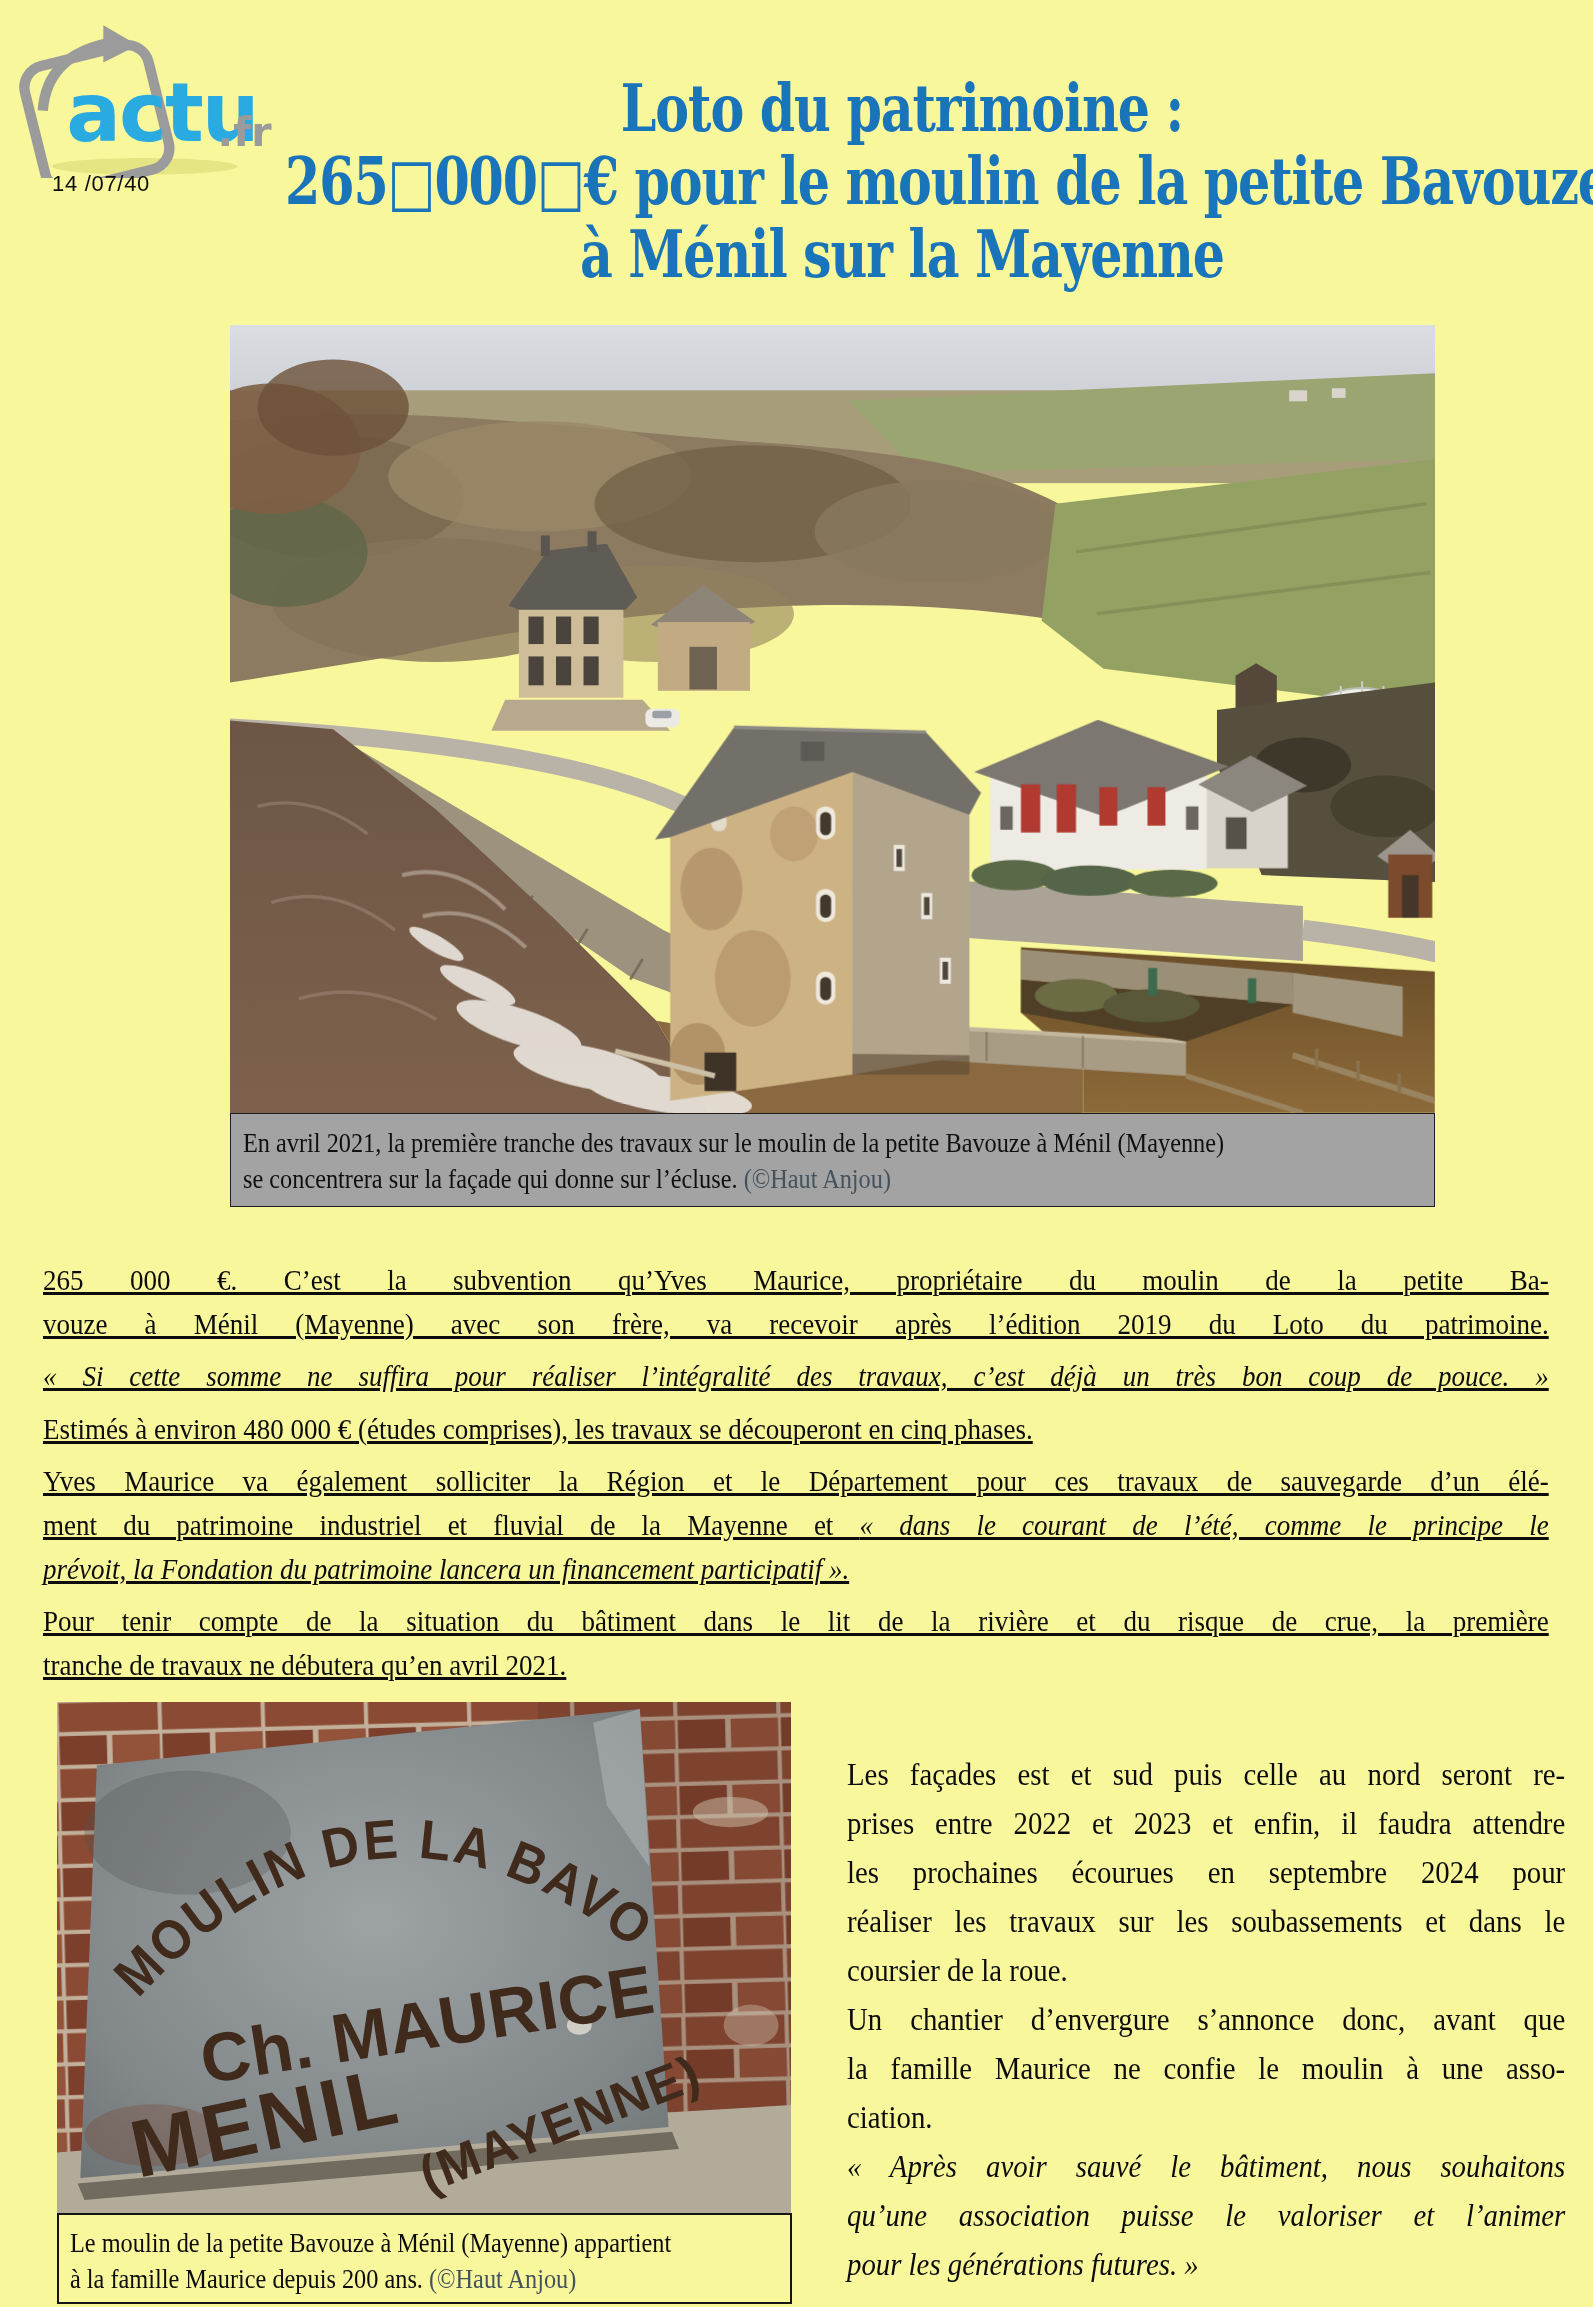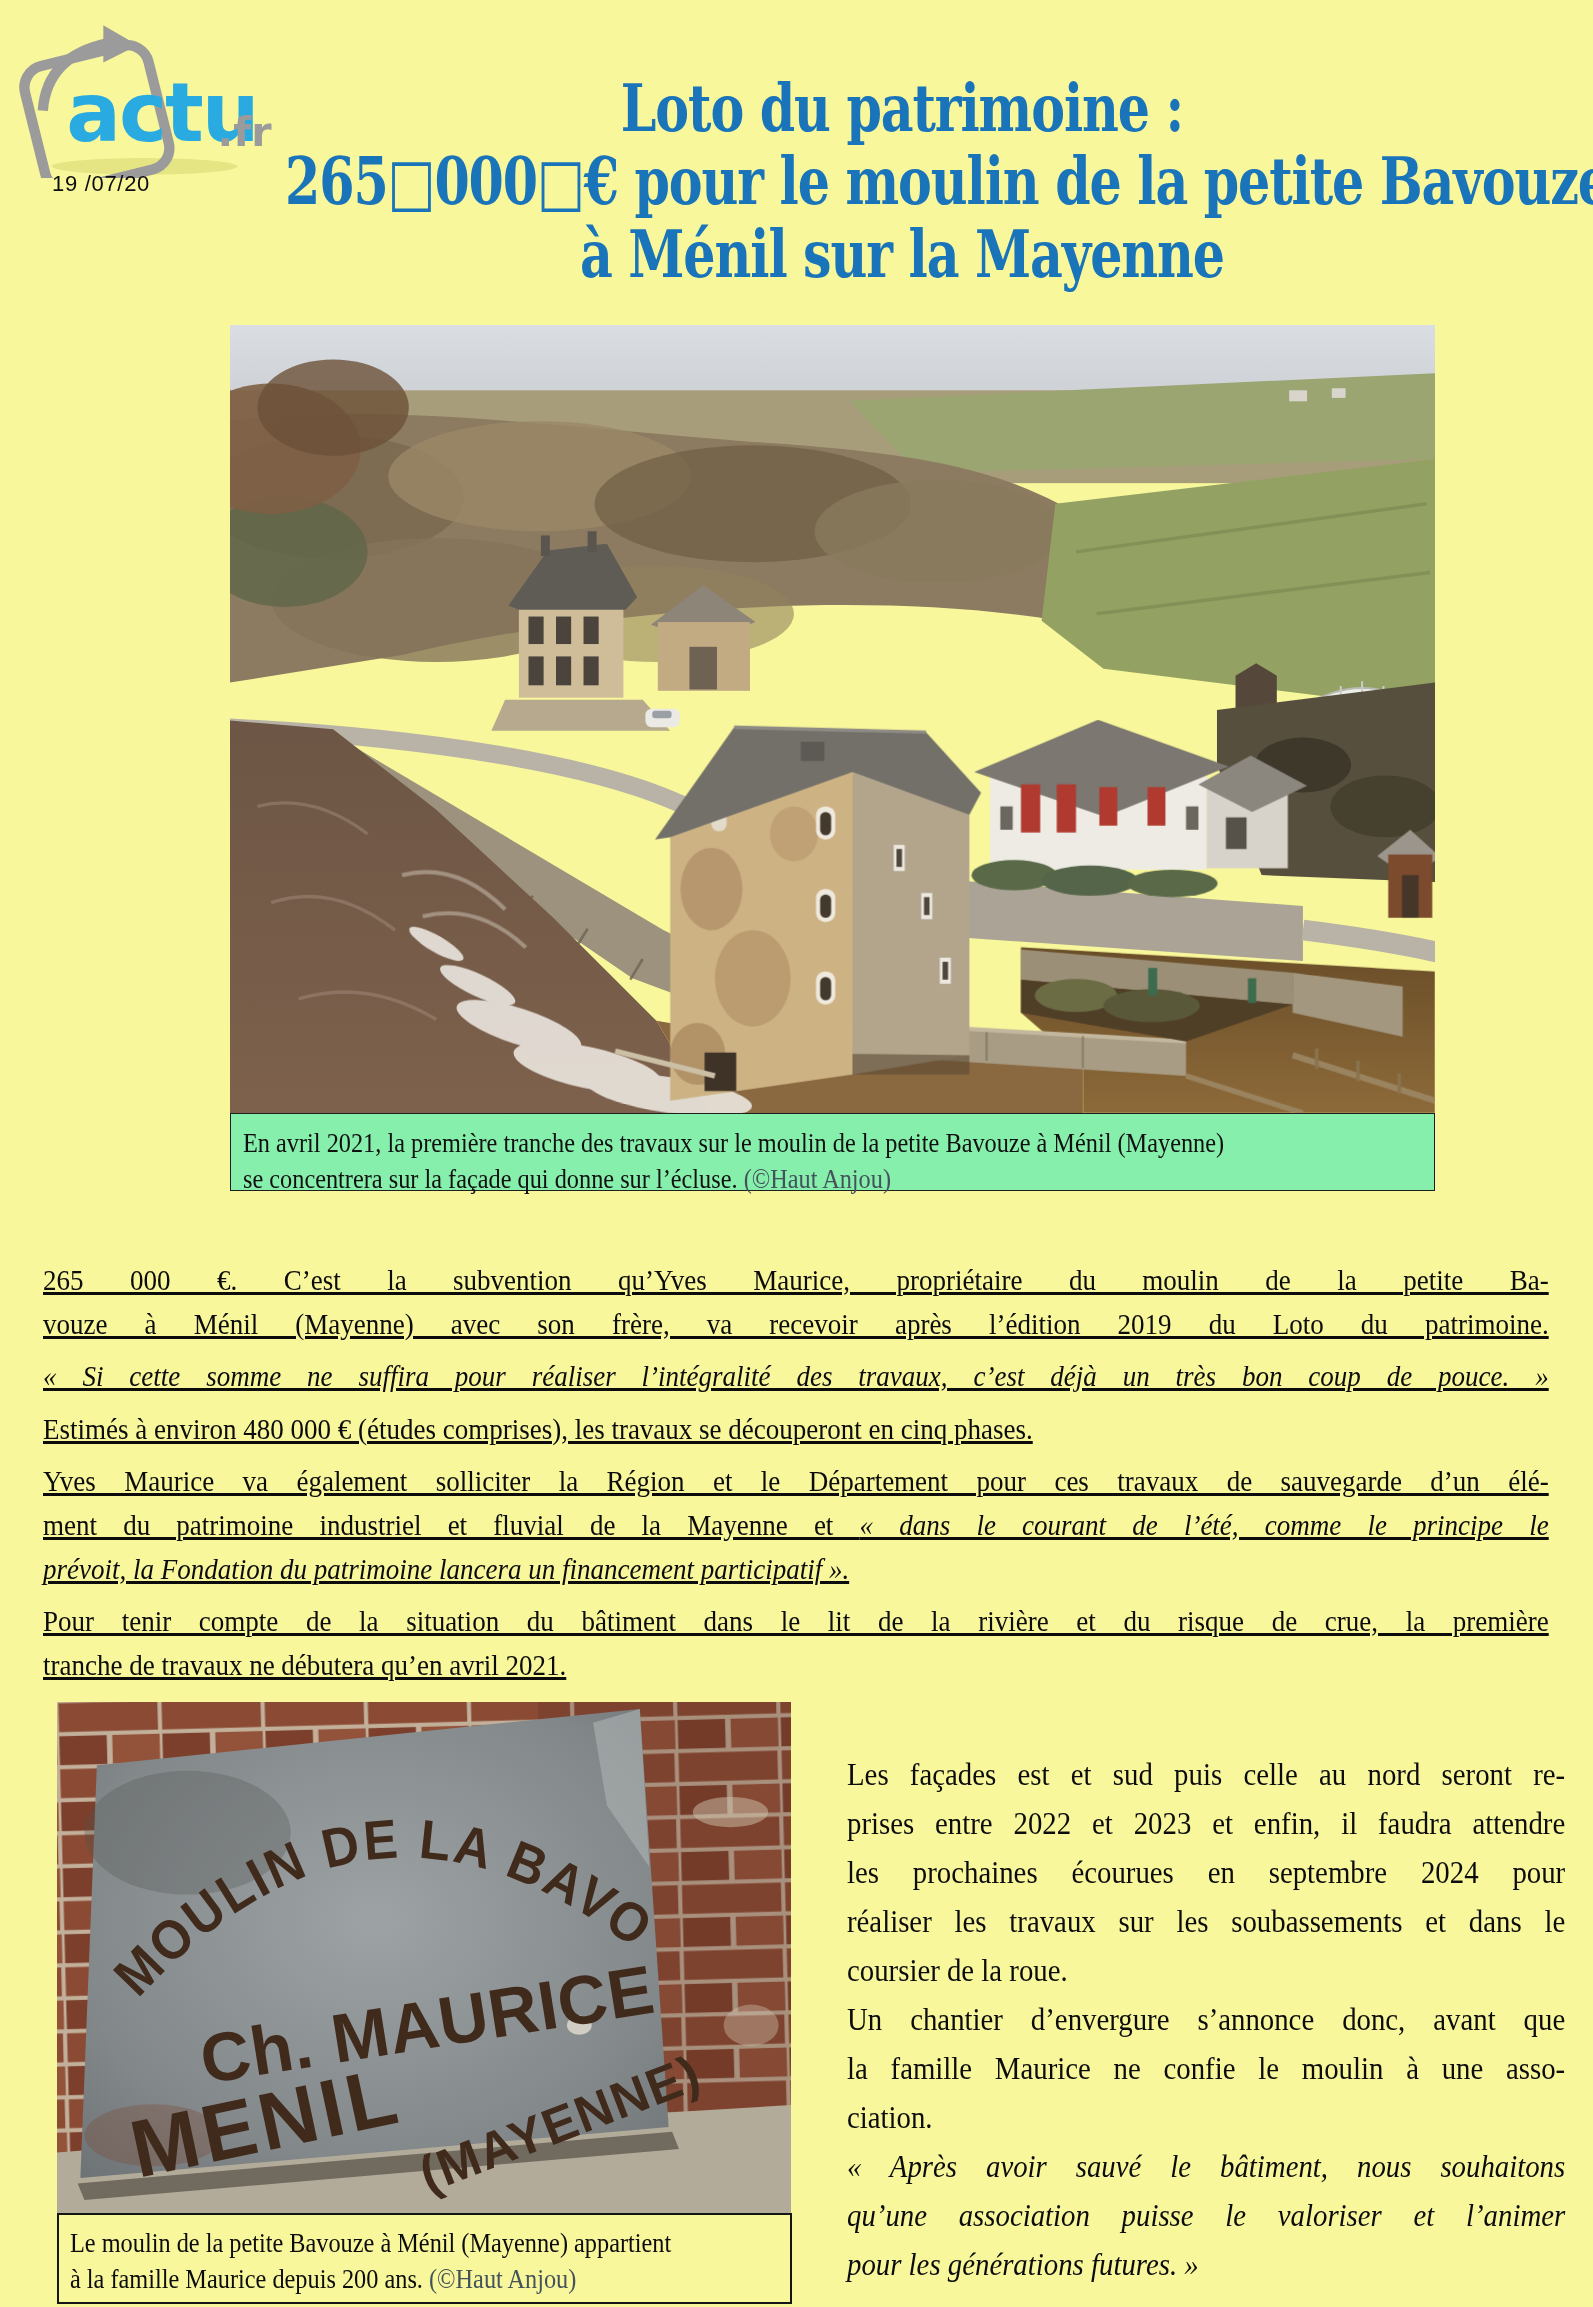--- a/index.html
+++ b/index.html
@@ -17,22 +17,22 @@
   #title{left:285px;top:41px;width:1234px;margin-top:31px;}
   .title-inner{width:1582px;margin-left:-174px;transform:scaleX(0.78);transform-origin:center top;}
   .title-line{
     font-family:"DejaVu Serif","Liberation Serif",serif;
     font-weight:bold;font-size:65px;line-height:73px;letter-spacing:-1.4px;
     color:#1a74ba;text-align:center;white-space:nowrap;
   }
   
   #hero{left:230px;top:325px;width:1205px;height:788px;display:block;}
   #hero-caption{
-    left:230px;top:1113px;width:1205px;height:78px;box-sizing:border-box;
-    background:#86efac;border:1.4px solid #1e1e1e;padding:11px 12.4px;
+    left:230px;top:1113px;width:1205px;height:94px;box-sizing:border-box;
+    background:#a3a3a3;border:1.4px solid #1e1e1e;padding:11px 12.4px;
   }
   .cap-inner{width:1311px;transform:scaleX(0.9);transform-origin:left top;
     font-size:27px;line-height:36px;color:#101010;}
   
   #article{left:43px;top:1258px;width:1506px;text-decoration:underline;}
   .article-inner{width:1673px;transform:scaleX(0.9);transform-origin:left top;
     font-size:30px;line-height:44px;}
   .para{margin:0 0 8.3px 0;}
   .line{display:block;text-align:left;}
   .line.just{text-align:justify;text-align-last:justify;}
@@ -57,21 +57,21 @@
 <div class="abs" id="logo">
   <svg width="289" height="172" viewBox="0 0 420 250">
     <ellipse cx="200" cy="233" rx="135" ry="12" fill="#e0e07e" opacity="0.8"></ellipse>
     <rect x="38" y="70" width="185" height="185" rx="32" fill="none" stroke="#9b9b9b" stroke-width="15" transform="rotate(-14 130 162)"></rect>
     <path d="M 52 152 Q 58 72 148 54" fill="none" stroke="#9b9b9b" stroke-width="15"></path>
     <polygon points="140,28 190,57 140,82" fill="#9b9b9b"></polygon>
     <text x="86" y="196" font-family="DejaVu Sans, sans-serif" font-weight="bold" font-size="118" fill="#29abe2" letter-spacing="-3">actu</text>
     <text x="306" y="204" font-family="DejaVu Sans, sans-serif" font-weight="bold" font-size="60" fill="#9b9b9b">.fr</text>
   </svg>
 </div>
-<div class="abs" id="date">19 /07/20</div>
+<div class="abs" id="date">14 /07/40</div>
 
 <div class="abs" id="title">
   <div class="title-inner">
     <div class="title-line">Loto du patrimoine :</div>
     <div class="title-line">265□000□€ pour le moulin de la petite Bavouze</div>
     <div class="title-line">à Ménil sur la Mayenne</div>
   </div>
 </div>
 
 <svg class="abs" id="hero" viewBox="0 0 1752 1146" preserveAspectRatio="none">

